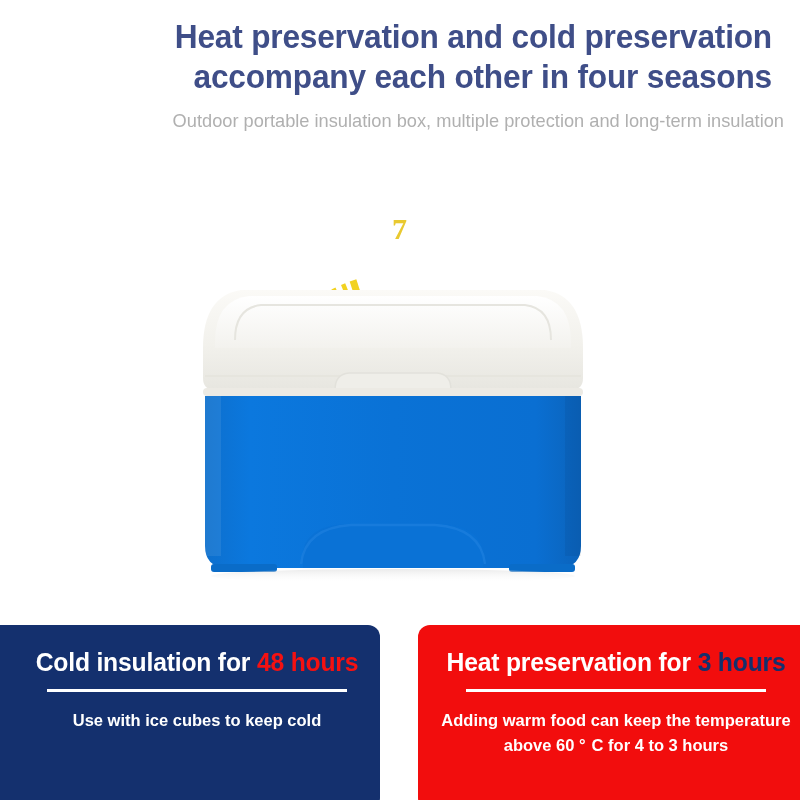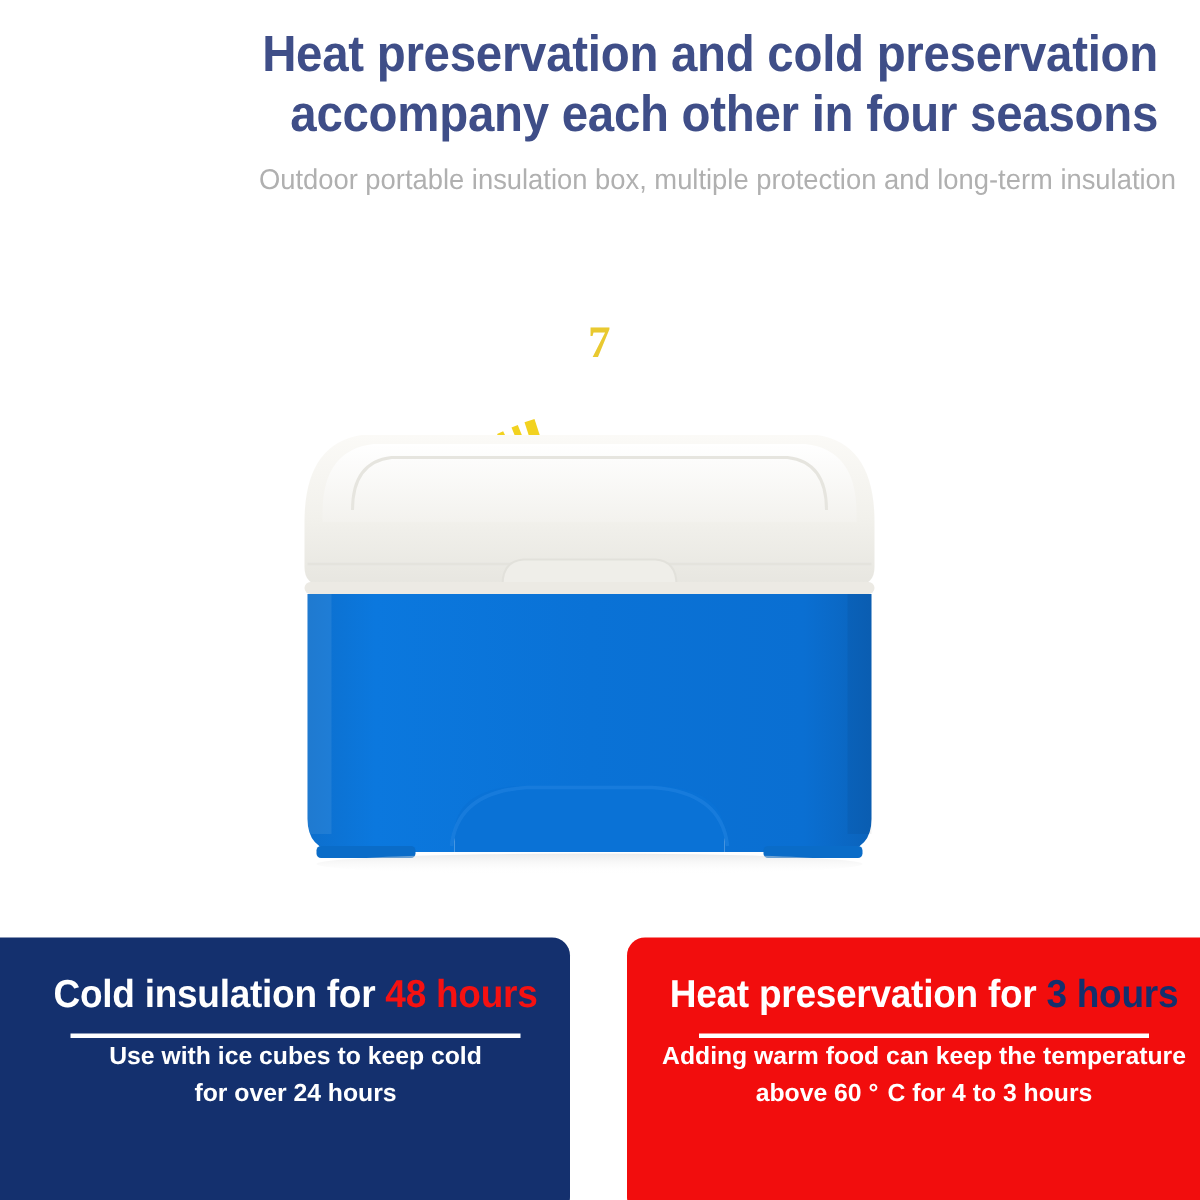--- a/index.html
+++ b/index.html
@@ -137,21 +137,21 @@
   .rule {
     height: 3px;
     background: #ffffff;
     margin: 12px auto 0 auto;
   }
   .panel-cold .rule { width: 300px; }
   .panel-heat .rule { width: 300px; }
 
   .panel-body {
     margin: 0;
-    padding-top: 0;
+    padding-top: 16px;
     color: #ffffff;
     font-family: "Liberation Sans", sans-serif;
     font-weight: bold;
     font-size: 16.5px;
     line-height: 25px;
     white-space: nowrap;
   }
   .panel-body .b1, .panel-body .b2 { display: block; }
   .deg-gap { letter-spacing: 6px; }
 </style>
@@ -264,21 +264,20 @@
       <ellipse cx="210" cy="298" rx="182" ry="7" fill="url(#shadowG)"></ellipse>
     </svg>
   </div>
 
   <div class="panel panel-cold">
     <div class="panel-inner">
       <h2 class="panel-title"><span>Cold insulation for </span><span class="accent-red">48 hours</span></h2>
       <div class="rule"></div>
       <p class="panel-body">
         <span class="b1">Use with ice cubes to keep cold</span>
-        <span class="b2">for over 24 hours</span>
       </p>
     </div>
   </div>
 
   <div class="panel panel-heat">
     <div class="panel-inner">
       <h2 class="panel-title"><span>Heat preservation for </span><span class="accent-navy">3 hours</span></h2>
       <div class="rule"></div>
       <p class="panel-body">
         <span class="b1">Adding warm food can keep the temperature</span>

